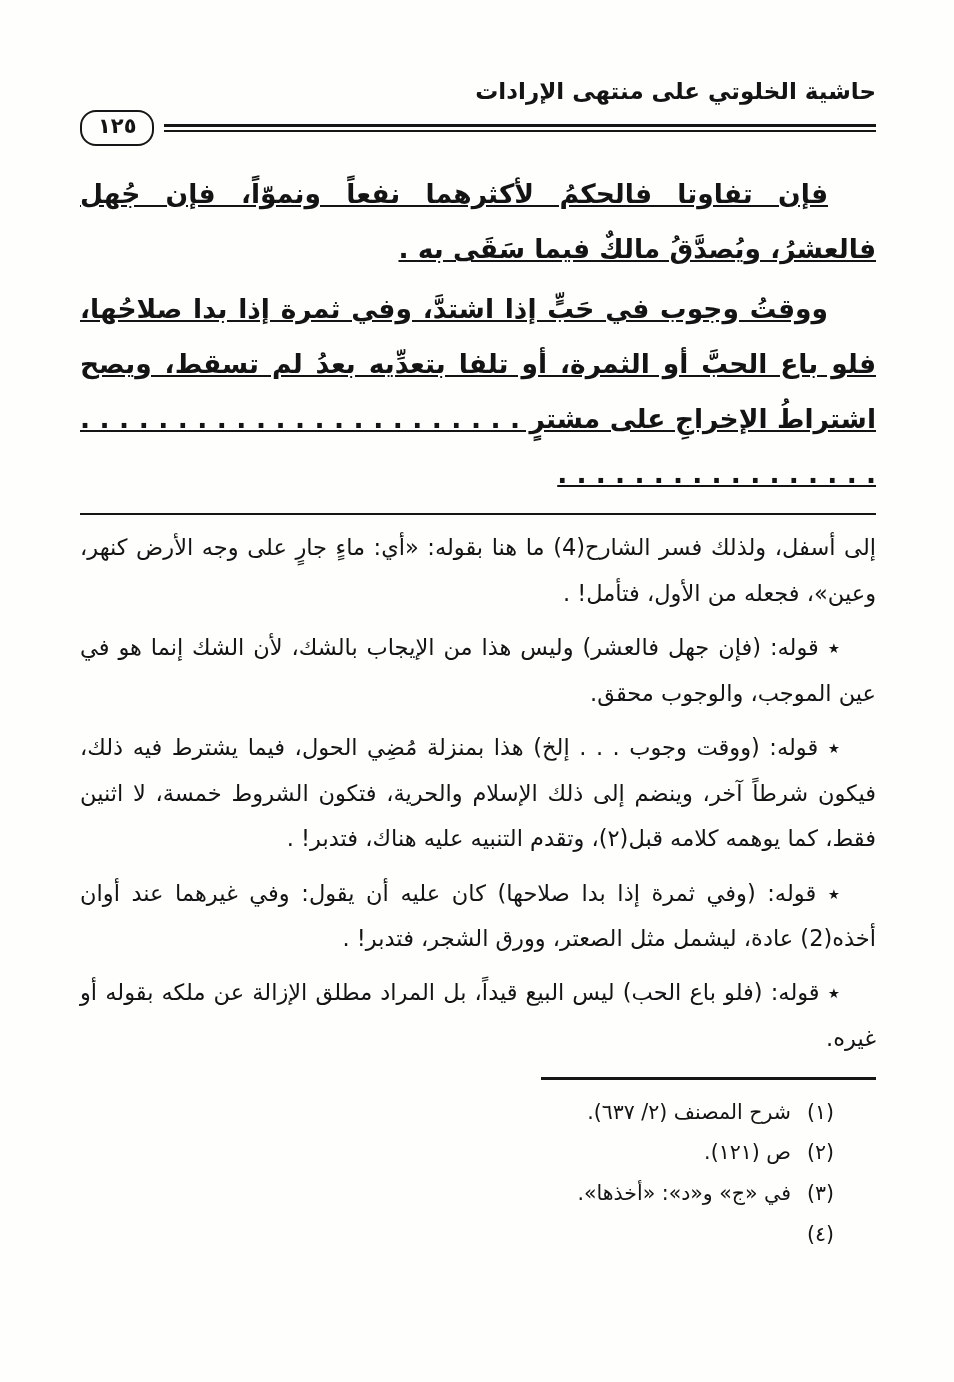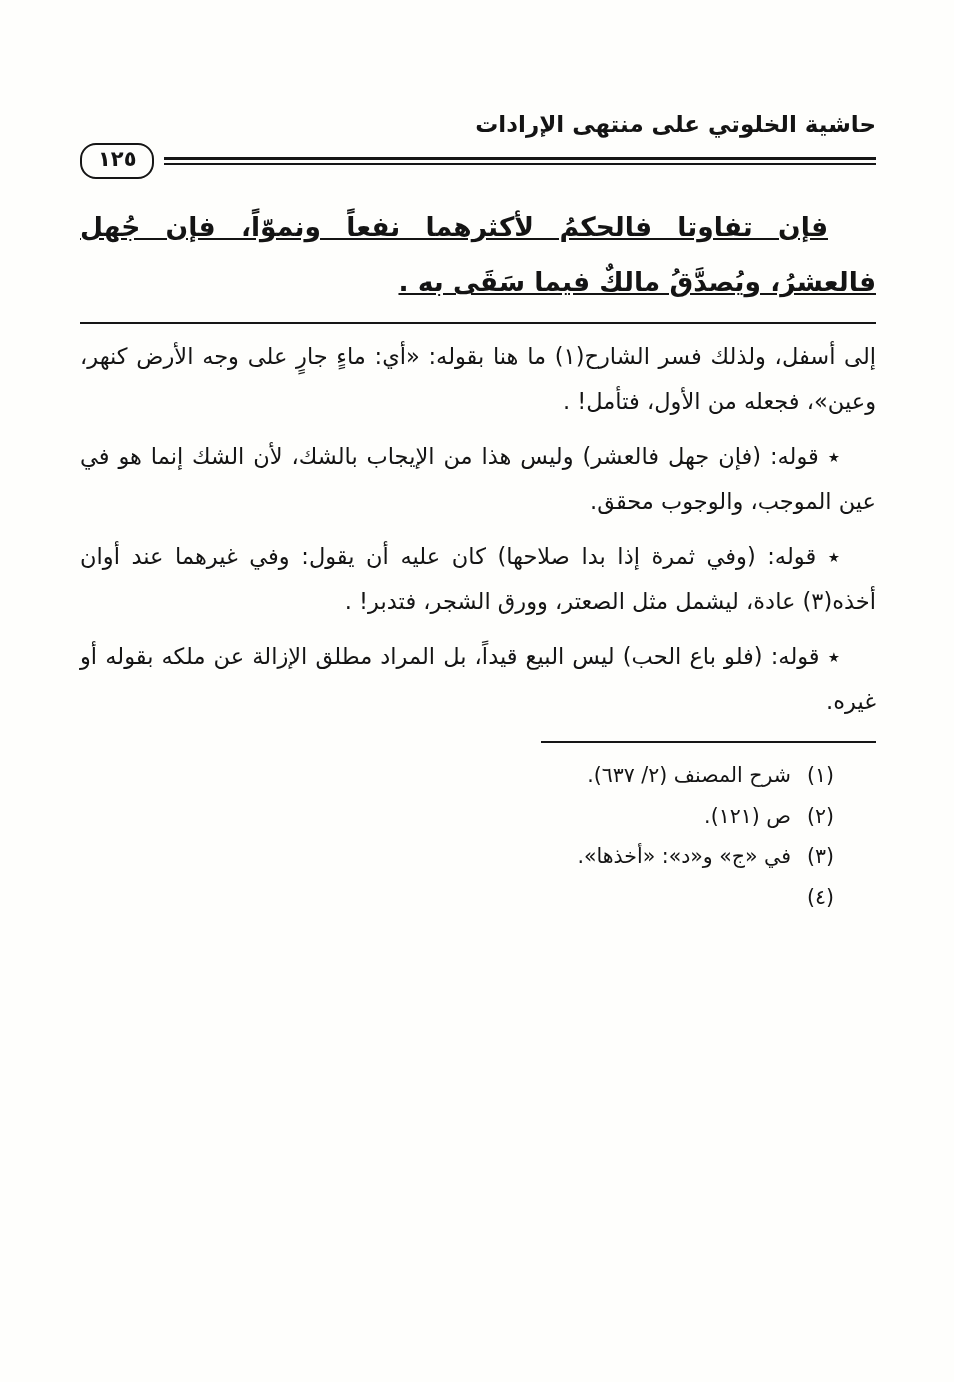--- a/index.html
+++ b/index.html
@@ -14,21 +14,21 @@
     box-sizing: border-box;
     margin: 0 auto;
     background: #fefefc;
     color: #141414;
     direction: rtl;
     font-family: "DejaVu Sans", sans-serif;
     padding: 78px 78px 30px 80px;
     overflow: hidden;
   }
   
-  .page-header { margin-bottom: 6px; margin-top: 33px; }
+  .page-header { margin-bottom: 6px; }
   .running-title {
     text-align: right;
     font-size: 23px;
     font-weight: bold;
     letter-spacing: 0;
     padding-left: 4px;
   }
   .header-rule-row {
     display: flex;
     align-items: center;
@@ -115,28 +115,30 @@
   <header class="page-header">
     <div class="running-title">حاشية الخلوتي على منتهى الإرادات</div>
     <div class="header-rule-row">
       <div class="double-rule"></div>
       <div class="page-number-box">١٢٥</div>
     </div>
   </header>
 
   <section class="matn">
     <p>فإن تفاوتا فالحكمُ لأكثرهما نفعاً ونموّاً، فإن جُهل فالعشرُ، ويُصدَّقُ مالكٌ فيما سَقَى به .</p>
+    <p>ووقتُ وجوب في حَبٍّ إذا اشتدَّ، وفي ثمرة إذا بدا صلاحُها، فلو باع الحبَّ أو الثمرة، أو تلفا بتعدِّيه بعدُ لم تسقط، ويصح اشتراطُ الإخراجِ على مشترٍ . . . . . . . . . . . . . . . . . . . . . . . . . . . . . . . . . . . . . . . .</p>
   </section>
 
   <div class="matn-commentary-divider"></div>
 
   <section class="commentary">
-    <p>إلى أسفل، ولذلك فسر الشارح(١) ما هنا بقوله: «أي: ماءٍ جارٍ على وجه الأرض كنهر، وعين»، فجعله من الأول، فتأمل! .</p>
+    <p>إلى أسفل، ولذلك فسر الشارح(4) ما هنا بقوله: «أي: ماءٍ جارٍ على وجه الأرض كنهر، وعين»، فجعله من الأول، فتأمل! .</p>
     <p>٭ قوله: (فإن جهل فالعشر) وليس هذا من الإيجاب بالشك، لأن الشك إنما هو في عين الموجب، والوجوب محقق.</p>
-    <p>٭ قوله: (وفي ثمرة إذا بدا صلاحها) كان عليه أن يقول: وفي غيرهما عند أوان أخذه(٣) عادة، ليشمل مثل الصعتر، وورق الشجر، فتدبر! .</p>
+    <p>٭ قوله: (ووقت وجوب . . . إلخ) هذا بمنزلة مُضِي الحول، فيما يشترط فيه ذلك، فيكون شرطاً آخر، وينضم إلى ذلك الإسلام والحرية، فتكون الشروط خمسة، لا اثنين فقط، كما يوهمه كلامه قبل(٢)، وتقدم التنبيه عليه هناك، فتدبر! .</p>
+    <p>٭ قوله: (وفي ثمرة إذا بدا صلاحها) كان عليه أن يقول: وفي غيرهما عند أوان أخذه(2) عادة، ليشمل مثل الصعتر، وورق الشجر، فتدبر! .</p>
     <p>٭ قوله: (فلو باع الحب) ليس البيع قيداً، بل المراد مطلق الإزالة عن ملكه بقوله أو غيره.</p>
   </section>
 
   <footer class="footnotes">
     <div class="footnote-rule"></div>
 
     <div class="footnote">
       <span class="fn-num">(١)</span>
       <span class="fn-text">شرح المصنف (٢/ ٦٣٧).</span>
     </div>

